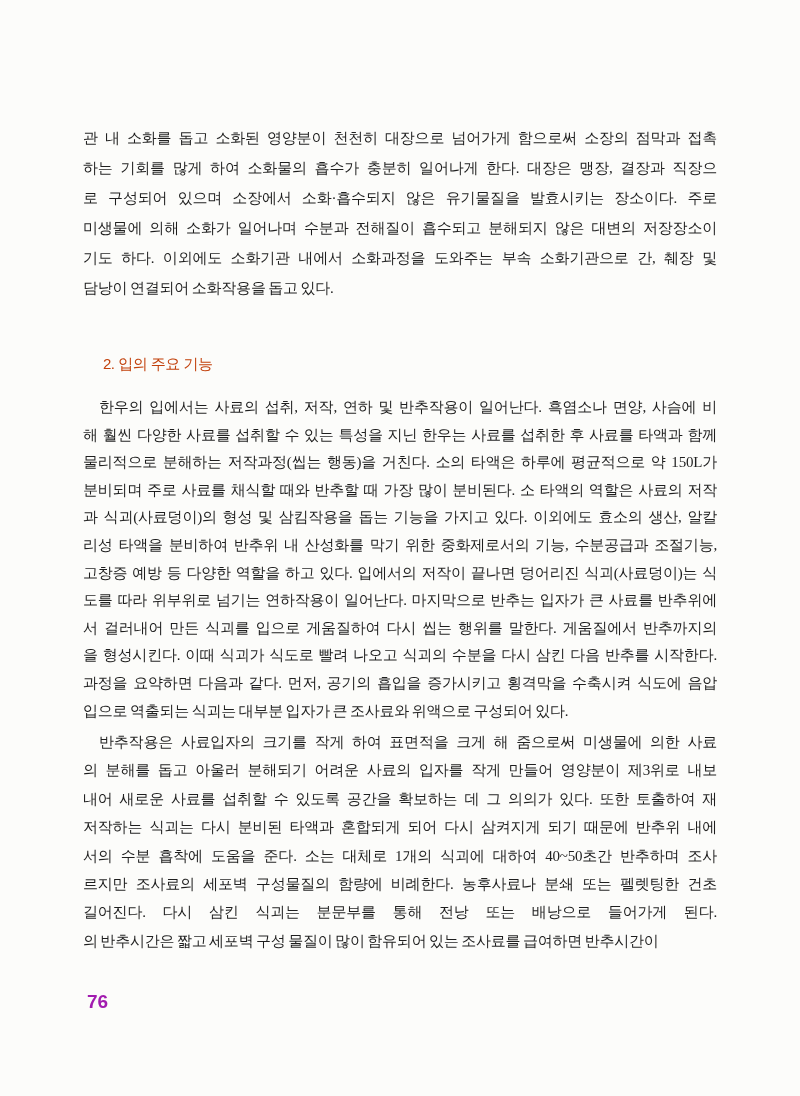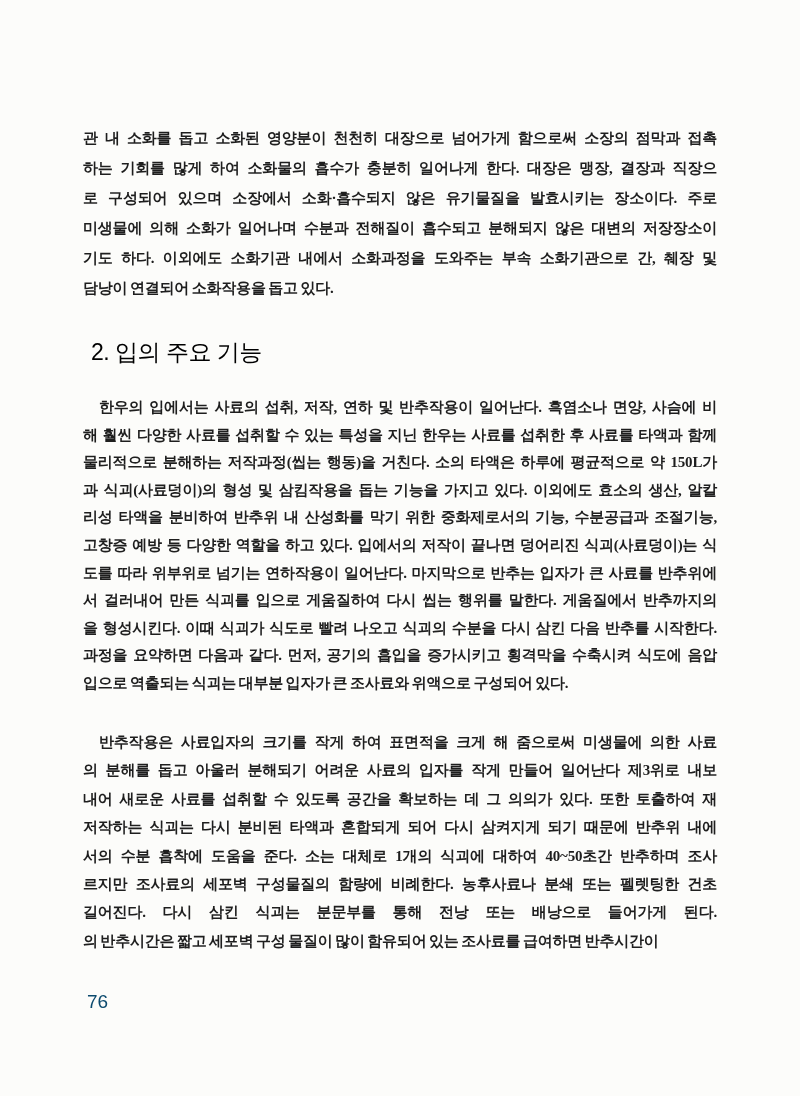--- a/index.html
+++ b/index.html
@@ -22,21 +22,20 @@
     left: 83px;
     width: 634px;
     font-size: 15px;
     letter-spacing: -0.2px;
     word-spacing: -1px;
   }
   .para .line {
     text-align: justify;
     text-align-last: justify;
     white-space: normal;
-    font-weight: bold;
   }
   .para .line:last-child {
     text-align-last: left;
   }
   .para[data-indent="1"] .line:first-child {
     text-indent: 16px;
   }
   #para-top {
     top: 123px;
     line-height: 30px;
@@ -47,36 +46,36 @@
   }
   #para-rumination {
     top: 712px;
     line-height: 28.4px;
     margin-top: 16px;
   }
   .section-heading {
     position: absolute;
     left: 91px;
     top: 336px;
-    margin: 0;
+    margin: 12px;
     font-family: "Liberation Sans", sans-serif;
-    font-size: 23px;
+    font-size: 15px;
     font-weight: 500;
     letter-spacing: -0.5px;
-    color: #000000;
+    color: #c2410c;
     line-height: 32px;
   }
   .page-number {
     position: absolute;
     left: 87px;
     top: 991px;
     font-family: "Liberation Sans", sans-serif;
     font-size: 19px;
-    font-weight: 400;
-    color: #0c4a6e;
+    font-weight: 700;
+    color: #a21caf;
   }
 </style>
 </head>
 <body>
 
 <div class="page">
 
   <div class="para" id="para-top" data-indent="0">
       <div class="line">관 내 소화를 돕고 소화된 영양분이 천천히 대장으로 넘어가게 함으로써 소장의 점막과 접촉</div>
       <div class="line">하는 기회를 많게 하여 소화물의 흡수가 충분히 일어나게 한다. 대장은 맹장, 결장과 직장으</div>
@@ -85,33 +84,34 @@
       <div class="line">기도 하다. 이외에도 소화기관 내에서 소화과정을 도와주는 부속 소화기관으로 간, 췌장 및</div>
       <div class="line">담낭이 연결되어 소화작용을 돕고 있다.</div>
     </div>
 
   <h2 class="section-heading">2. 입의 주요 기능</h2>
 
   <div class="para" id="para-mouth" data-indent="1">
       <div class="line">한우의 입에서는 사료의 섭취, 저작, 연하 및 반추작용이 일어난다. 흑염소나 면양, 사슴에 비</div>
       <div class="line">해 훨씬 다양한 사료를 섭취할 수 있는 특성을 지닌 한우는 사료를 섭취한 후 사료를 타액과 함께</div>
       <div class="line">물리적으로 분해하는 저작과정(씹는 행동)을 거친다. 소의 타액은 하루에 평균적으로 약 150L가</div>
+      <div class="line">분비되며 주로 사료를 채식할 때와 반추할 때 가장 많이 분비된다. 소 타액의 역할은 사료의 저작</div>
       <div class="line">과 식괴(사료덩이)의 형성 및 삼킴작용을 돕는 기능을 가지고 있다. 이외에도 효소의 생산, 알칼</div>
       <div class="line">리성 타액을 분비하여 반추위 내 산성화를 막기 위한 중화제로서의 기능, 수분공급과 조절기능,</div>
       <div class="line">고창증 예방 등 다양한 역할을 하고 있다. 입에서의 저작이 끝나면 덩어리진 식괴(사료덩이)는 식</div>
       <div class="line">도를 따라 위부위로 넘기는 연하작용이 일어난다. 마지막으로 반추는 입자가 큰 사료를 반추위에</div>
       <div class="line">서 걸러내어 만든 식괴를 입으로 게움질하여 다시 씹는 행위를 말한다. 게움질에서 반추까지의</div>
       <div class="line">을 형성시킨다. 이때 식괴가 식도로 빨려 나오고 식괴의 수분을 다시 삼킨 다음 반추를 시작한다.</div>
       <div class="line">과정을 요약하면 다음과 같다. 먼저, 공기의 흡입을 증가시키고 횡격막을 수축시켜 식도에 음압</div>
       <div class="line">입으로 역출되는 식괴는 대부분 입자가 큰 조사료와 위액으로 구성되어 있다.</div>
     </div>
 
   <div class="para" id="para-rumination" data-indent="1">
       <div class="line">반추작용은 사료입자의 크기를 작게 하여 표면적을 크게 해 줌으로써 미생물에 의한 사료</div>
-      <div class="line">의 분해를 돕고 아울러 분해되기 어려운 사료의 입자를 작게 만들어 일어난다 제3위로 내보</div>
+      <div class="line">의 분해를 돕고 아울러 분해되기 어려운 사료의 입자를 작게 만들어 영양분이 제3위로 내보</div>
       <div class="line">내어 새로운 사료를 섭취할 수 있도록 공간을 확보하는 데 그 의의가 있다. 또한 토출하여 재</div>
       <div class="line">저작하는 식괴는 다시 분비된 타액과 혼합되게 되어 다시 삼켜지게 되기 때문에 반추위 내에</div>
       <div class="line">서의 수분 흡착에 도움을 준다. 소는 대체로 1개의 식괴에 대하여 40~50초간 반추하며 조사</div>
       <div class="line">르지만 조사료의 세포벽 구성물질의 함량에 비례한다. 농후사료나 분쇄 또는 펠렛팅한 건초</div>
       <div class="line">길어진다. 다시 삼킨 식괴는 분문부를 통해 전낭 또는 배낭으로 들어가게 된다.</div>
       <div class="line">의 반추시간은 짧고 세포벽 구성 물질이 많이 함유되어 있는 조사료를 급여하면 반추시간이</div>
     </div>
 
   <div class="page-number">76</div>
 

